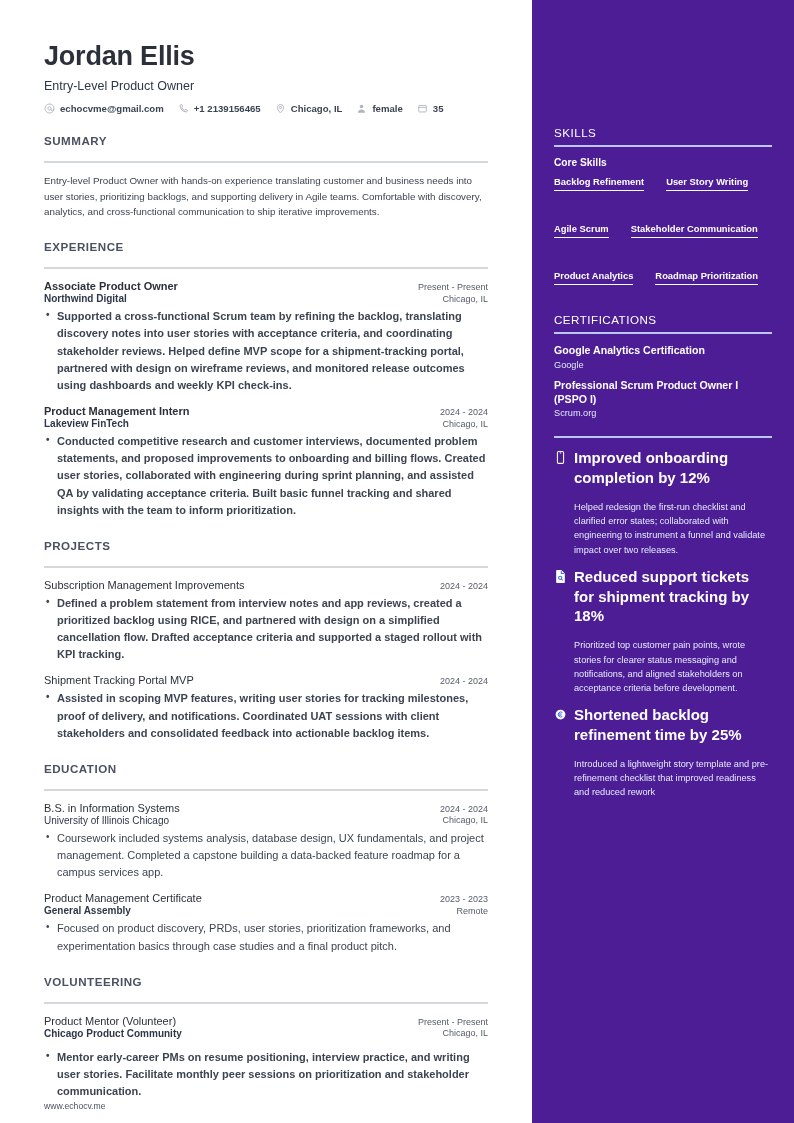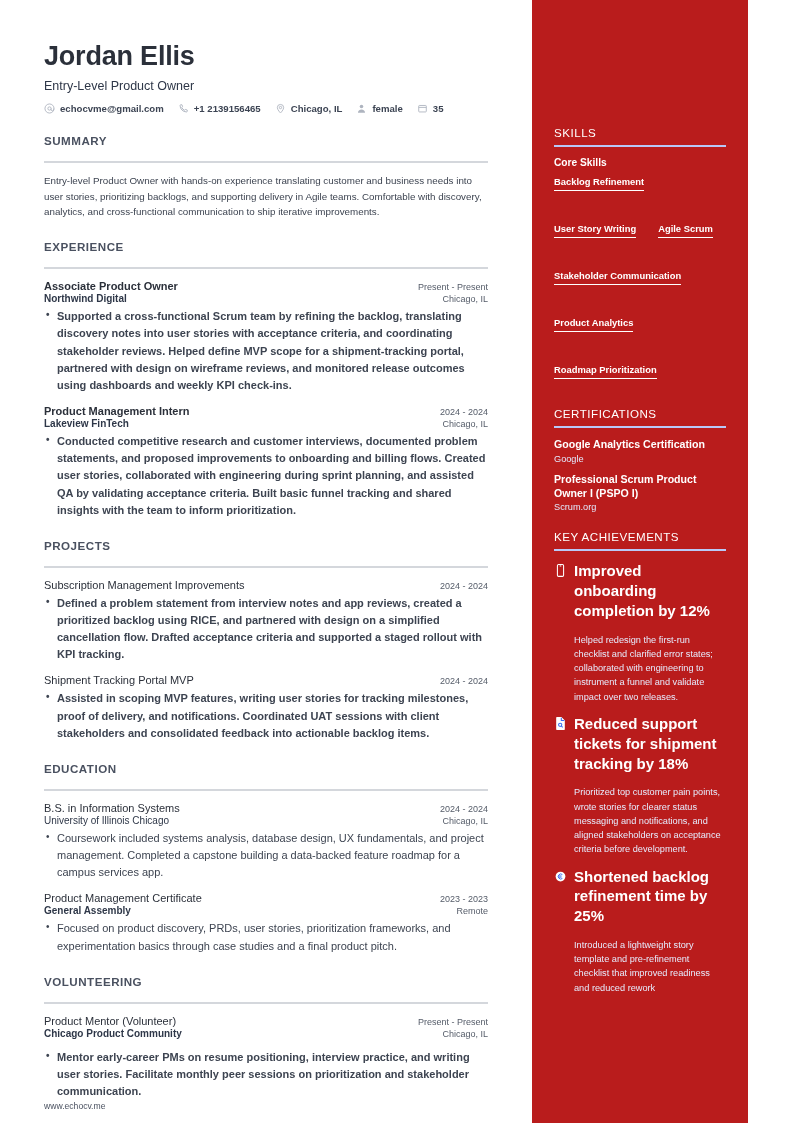--- a/index.html
+++ b/index.html
@@ -65,21 +65,21 @@
     color:#3d4451;
   }
 
   
   .entry { margin-top:11px; }
   .entry:first-of-type { margin-top:11px; }
   .entry-head { display:flex; justify-content:space-between; align-items:baseline; }
   .entry-title { font-size:11px; font-weight:bold; color:#2b303a; }
   .entry-title.reg { font-weight:400; font-size:11px; color:#2b303a; }
   .entry-date { font-size:9px; color:#555c69; white-space:nowrap; padding-left:10px; }
-  .entry-sub { display:flex; justify-content:space-between; align-items:flex-end; margin-top:1px; }
+  .entry-sub { display:flex; justify-content:space-between; align-items:center; margin-top:1px; }
   .entry-org { font-size:10px; color:#2e3748; }
   .entry-org.b { font-weight:bold; }
   .entry-loc { font-size:9px; color:#555c69; white-space:nowrap; padding-left:10px; }
 
   ul.bullets { list-style:none; margin-top:4px; }
   ul.bullets li {
     position:relative;
     padding-left:13px;
     font-size:11px;
     line-height:1.56;
@@ -109,22 +109,22 @@
   .footer-url {
     position:absolute;
     left:44px;
     bottom:12px;
     font-size:8.6px;
     color:#4a5160;
   }
 
   
   .side-col {
-    width:216px;
-    background:#b91c1c;
+    width:262px;
+    background:#4c1d95;
     color:#ffffff;
     padding:126px 22px 0 22px;
   }
   .side-sec { margin-bottom:18px; }
   .side-title {
     font-size:11.6px;
     letter-spacing:0.5px;
     color:#ffffff;
     padding-bottom:6px;
   }
@@ -383,21 +383,20 @@
         <div class="cert-name">Google Analytics Certification</div>
         <div class="cert-issuer">Google</div>
       </div>
       <div class="cert">
         <div class="cert-name">Professional Scrum Product Owner I (PSPO I)</div>
         <div class="cert-issuer">Scrum.org</div>
       </div>
     </div>
 
     <div class="side-sec">
-      <div class="side-title">KEY ACHIEVEMENTS</div>
       <div class="side-rule"></div>
 
       <div class="ach">
         <div class="ach-icon">
           <svg viewBox="0 0 16 18" fill="none" stroke="#ffffff" stroke-width="1.3">
             <rect x="4.2" y="1.6" width="7.6" height="14.6" rx="1.4"></rect>
             <path d="M7 3.4h2"></path>
           </svg>
         </div>
         <div class="ach-body">

